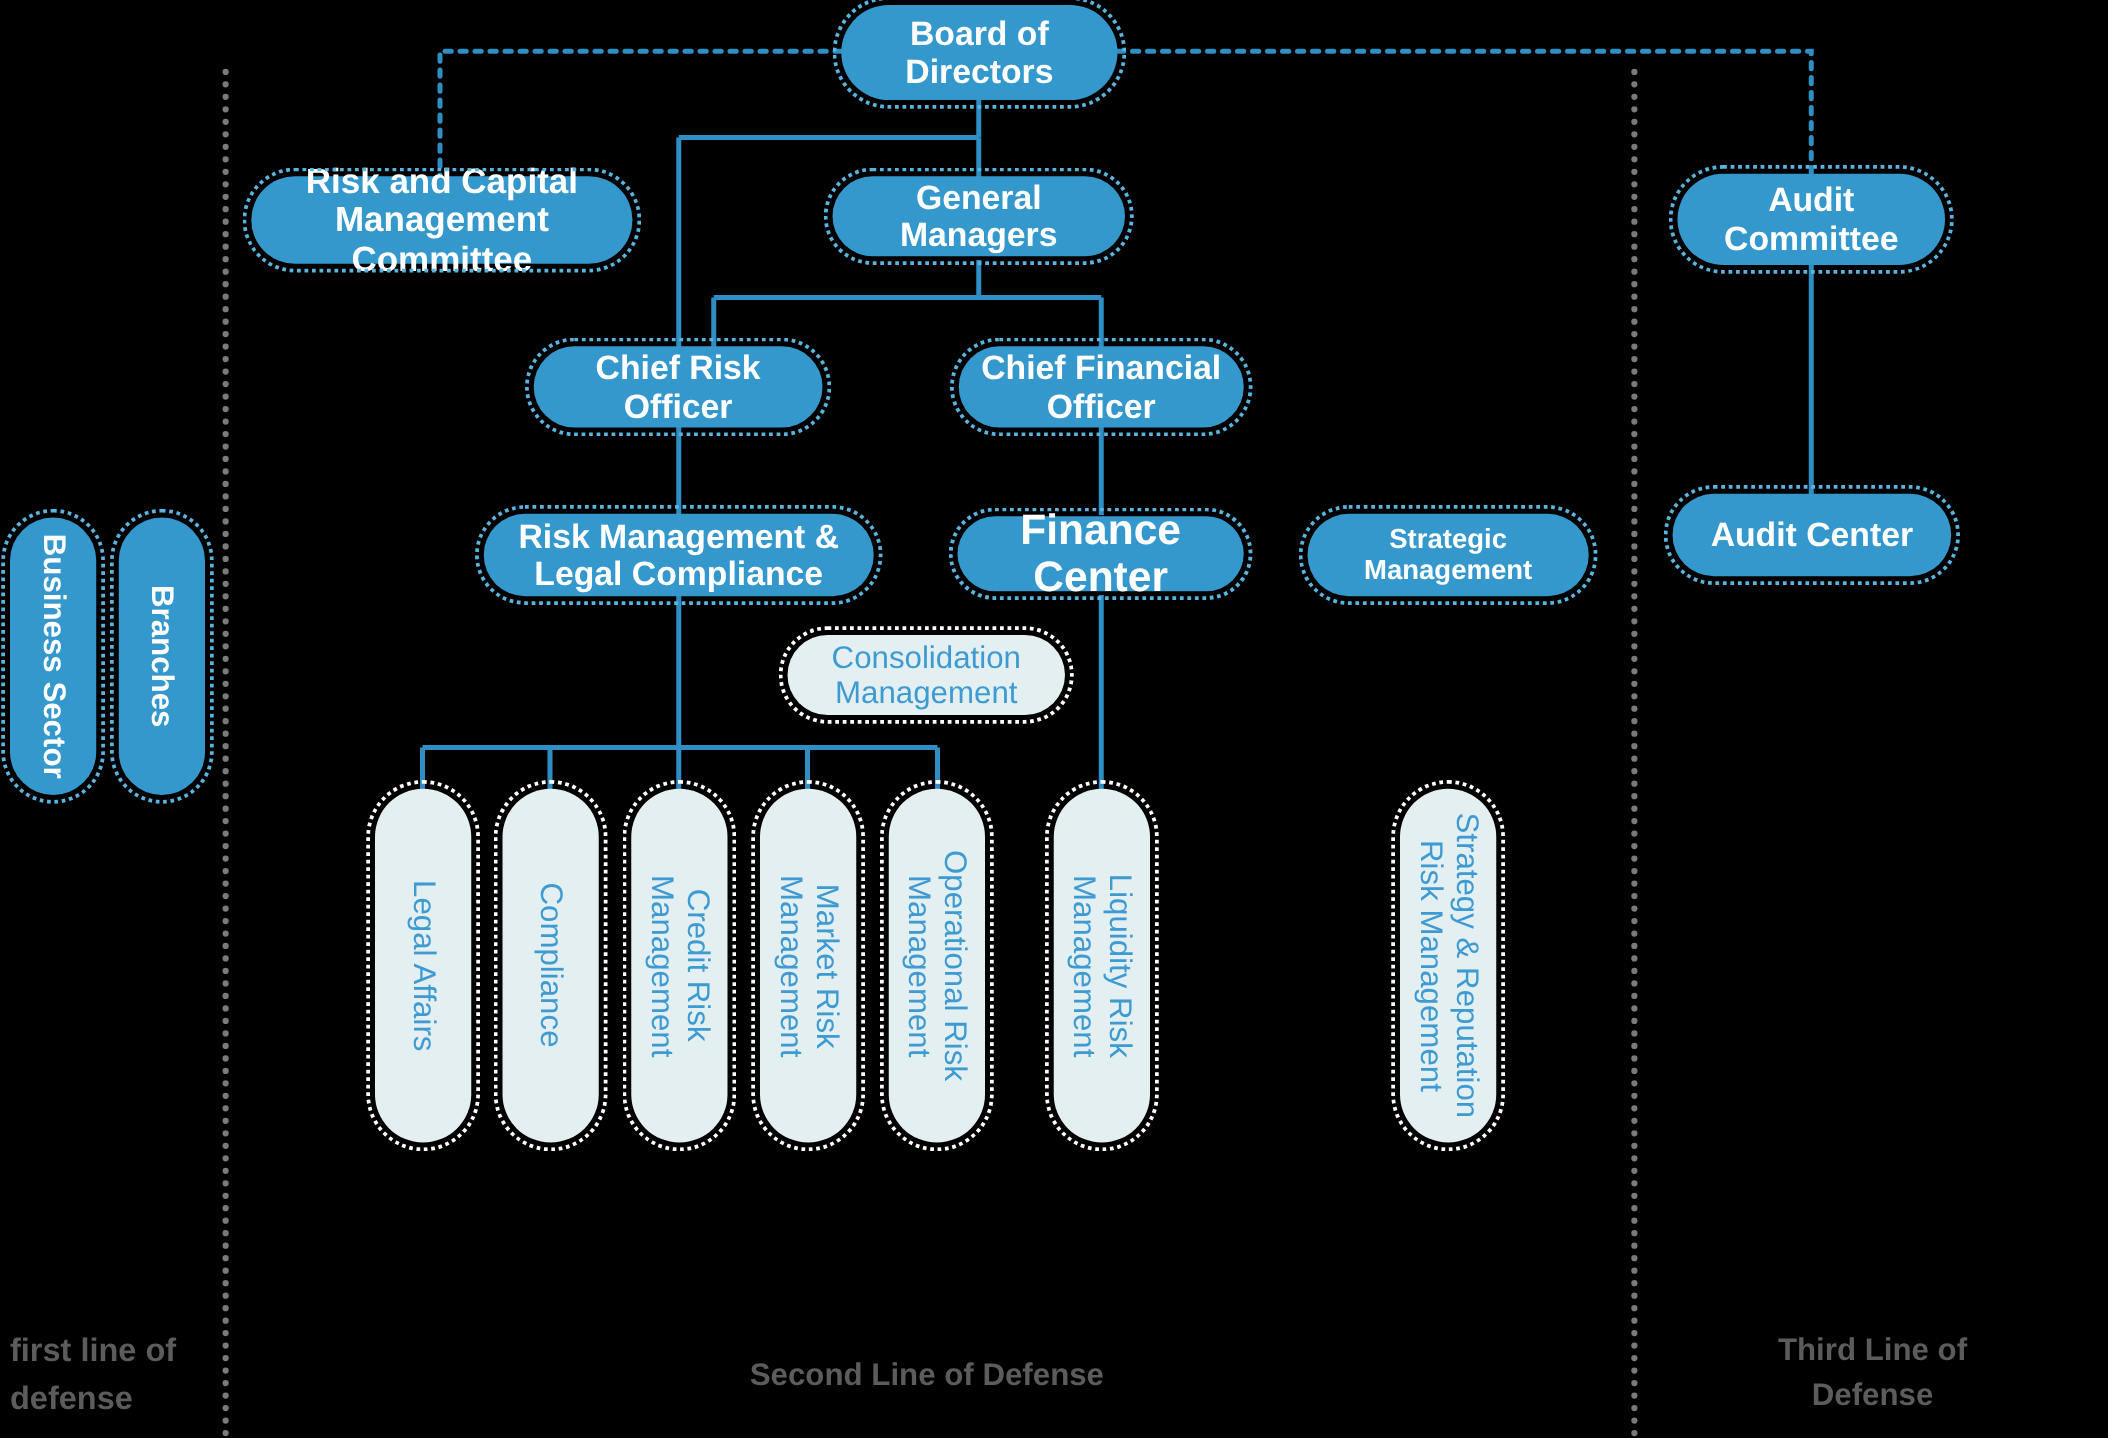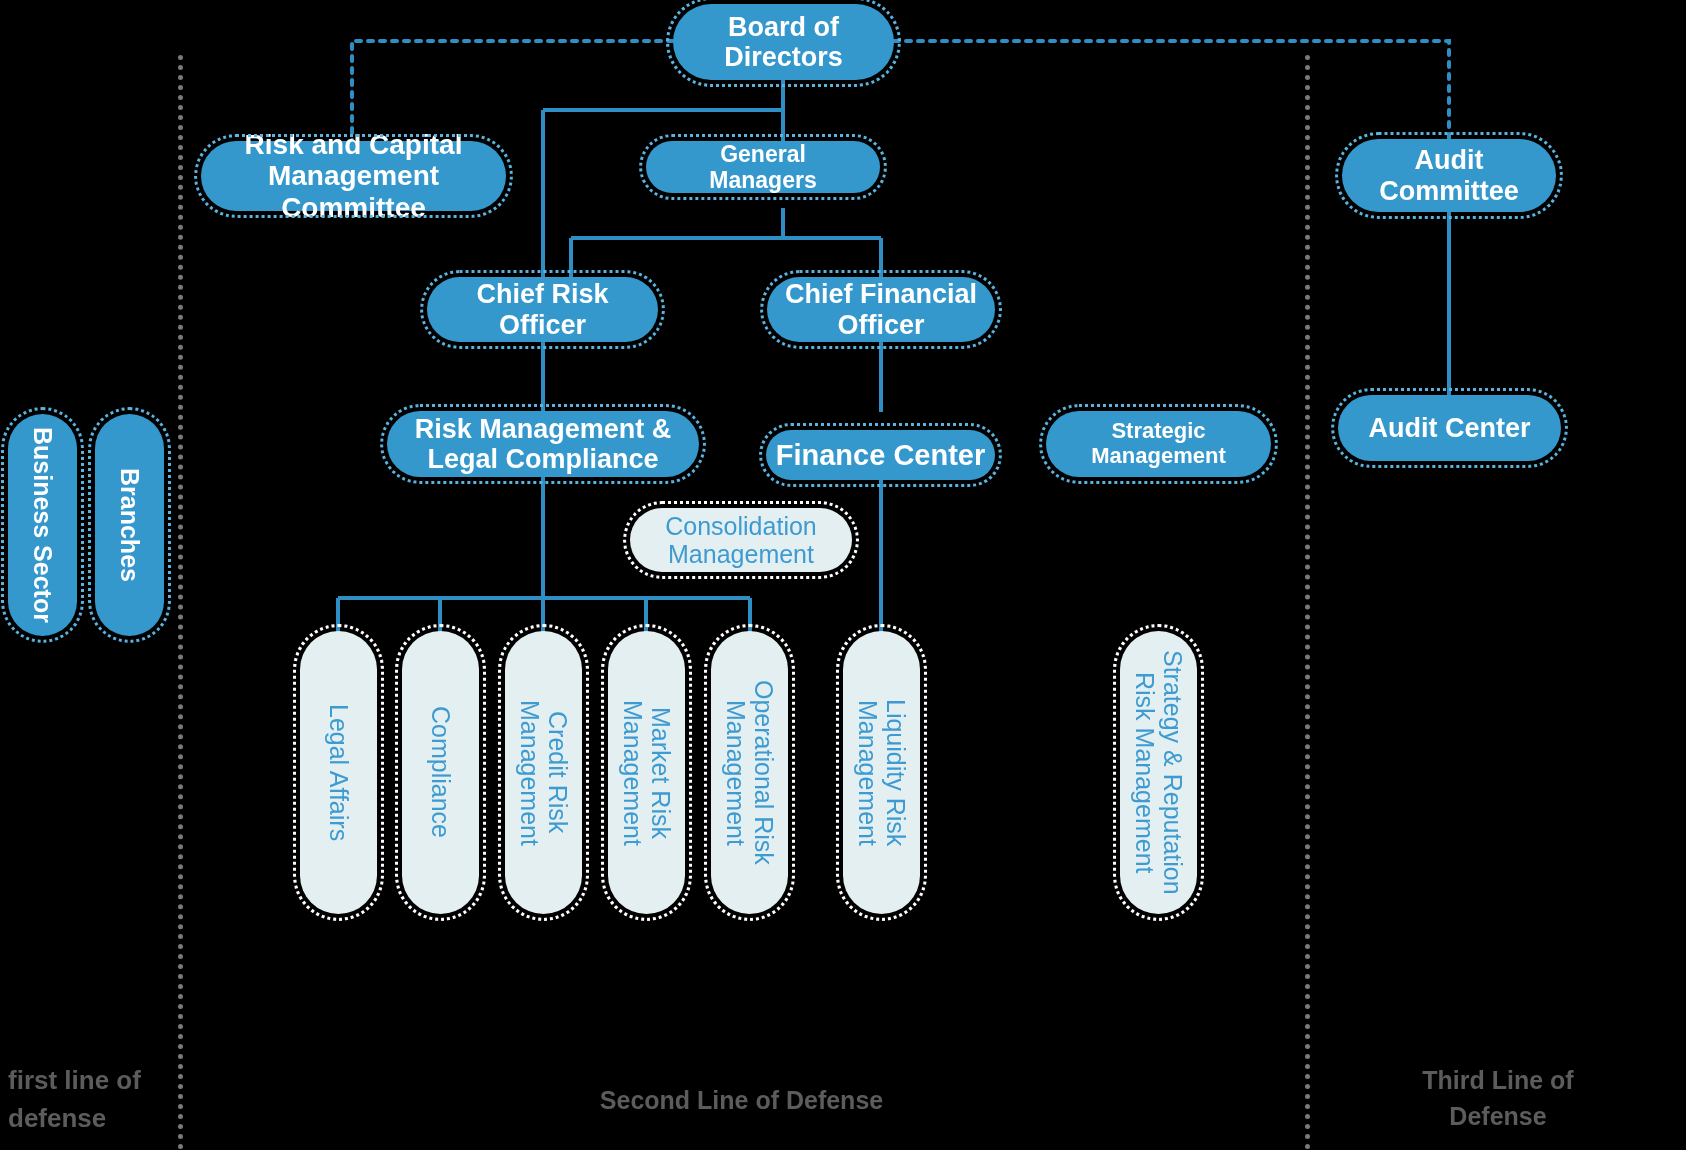--- a/index.html
+++ b/index.html
@@ -94,36 +94,36 @@
 
   <div class="divider" style="left:178px;top:55px;height:1095px;"></div>
   <div class="divider" style="left:1305px;top:55px;height:1095px;"></div>
 
   <div class="node pill" style="left:673px;top:4px;width:221px;height:76px;font-size:27px;white-space:pre-line;">Board of
 Directors</div>
 
   <div class="node pill" style="left:201px;top:141px;width:305px;height:70px;font-size:28px;white-space:pre-line;">Risk and Capital
 Management Committee</div>
 
-  <div class="node pill" style="left:646px;top:141px;width:234px;height:52px;font-size:23px;white-space:pre-line;">General
+  <div class="node pill" style="left:666px;top:141px;width:234px;height:64px;font-size:27px;white-space:pre-line;">General
 Managers</div>
 
   <div class="node pill" style="left:1342px;top:139px;width:214px;height:73px;font-size:27px;white-space:pre-line;">Audit
 Committee</div>
 
   <div class="node pill" style="left:427px;top:277px;width:231px;height:65px;font-size:27px;white-space:pre-line;">Chief Risk
 Officer</div>
 
   <div class="node pill" style="left:767px;top:277px;width:228px;height:65px;font-size:27px;white-space:pre-line;">Chief Financial
 Officer</div>
 
   <div class="node pill" style="left:387px;top:411px;width:312px;height:66px;font-size:27px;white-space:pre-line;">Risk Management &amp;
 Legal Compliance</div>
 
-  <div class="node pill" style="left:766px;top:430px;width:229px;height:50px;font-size:29px;white-space:pre-line;">Finance Center</div>
+  <div class="node pill" style="left:766px;top:413px;width:229px;height:60px;font-size:34px;white-space:pre-line;">Finance Center</div>
 
   <div class="node pill" style="left:1046px;top:411px;width:225px;height:66px;font-size:22px;white-space:pre-line;">Strategic
 Management</div>
 
   <div class="node pill" style="left:1338px;top:395px;width:223px;height:66px;font-size:27px;white-space:pre-line;">Audit Center</div>
 
   <div class="node pale" style="left:630px;top:508px;width:222px;height:64px;font-size:25px;white-space:pre-line;">Consolidation
 Management</div>
 
   <div class="node vert pill" style="left:8px;top:414px;width:69px;height:222px;font-size:25px;">

